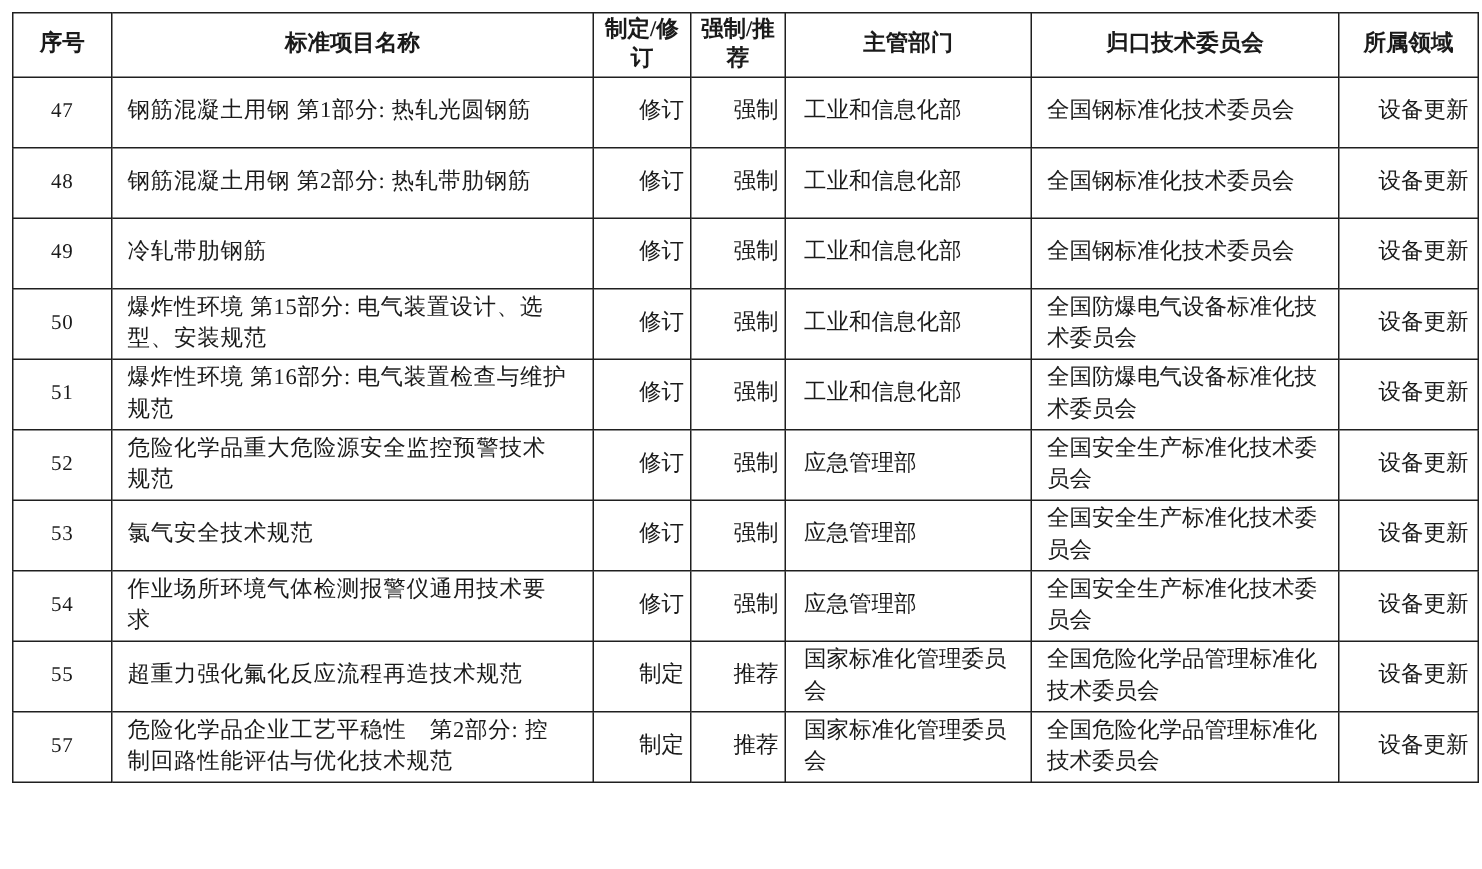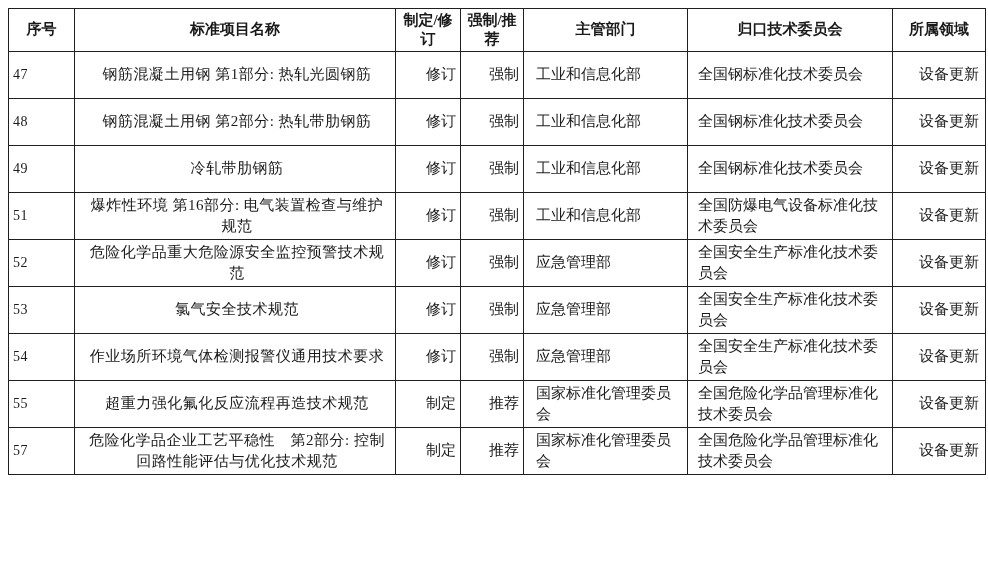--- a/index.html
+++ b/index.html
@@ -25,22 +25,22 @@
   }
   td { height: 47px; font-size: 15px; line-height: 1.4; padding: 2px 4px; }
   
   .col-seq       { width: 66px; }
   .col-name      { width: 321px; }
   .col-type      { width: 65px; }
   .col-force     { width: 63px; margin-top: 46px; }
   .col-dept      { width: 164px; }
   .col-committee { width: 205px; }
   .col-field     { width: 93px; }
-  td.col-seq   { text-align: left; font-size: 14px; letter-spacing: 0.5px; }
-  td.col-name  { text-align: center; padding-left: 10px; padding-right: 6px; letter-spacing: 0.5px; }
+  td.col-seq   { text-align: center; font-size: 14px; letter-spacing: 0.5px; }
+  td.col-name  { text-align: left; padding-left: 10px; padding-right: 16px; letter-spacing: 0.5px; }
   td.col-type, td.col-force { text-align: right; }
   td.col-dept  { text-align: left; padding-left: 12px; padding-right: 10px; }
   td.col-committee { text-align: left; padding-left: 10px; padding-right: 10px; }
   td.col-field { text-align: center; padding-left: 24px; }
 </style>
 </head>
 <body>
 
 <div class="page">
   <table class="standards">
@@ -74,20 +74,29 @@
           <td class="col-committee">全国钢标准化技术委员会</td>
           <td class="col-field">设备更新</td>
         </tr>
         <tr>
           <td class="col-seq">49</td>
           <td class="col-name">冷轧带肋钢筋</td>
           <td class="col-type">修订</td>
           <td class="col-force">强制</td>
           <td class="col-dept">工业和信息化部</td>
           <td class="col-committee">全国钢标准化技术委员会</td>
+          <td class="col-field">设备更新</td>
+        </tr>
+        <tr>
+          <td class="col-seq">50</td>
+          <td class="col-name">爆炸性环境 第15部分: 电气装置设计、选型、安装规范</td>
+          <td class="col-type">修订</td>
+          <td class="col-force">强制</td>
+          <td class="col-dept">工业和信息化部</td>
+          <td class="col-committee">全国防爆电气设备标准化技术委员会</td>
           <td class="col-field">设备更新</td>
         </tr>
         <tr>
           <td class="col-seq">51</td>
           <td class="col-name">爆炸性环境 第16部分: 电气装置检查与维护规范</td>
           <td class="col-type">修订</td>
           <td class="col-force">强制</td>
           <td class="col-dept">工业和信息化部</td>
           <td class="col-committee">全国防爆电气设备标准化技术委员会</td>
           <td class="col-field">设备更新</td>

